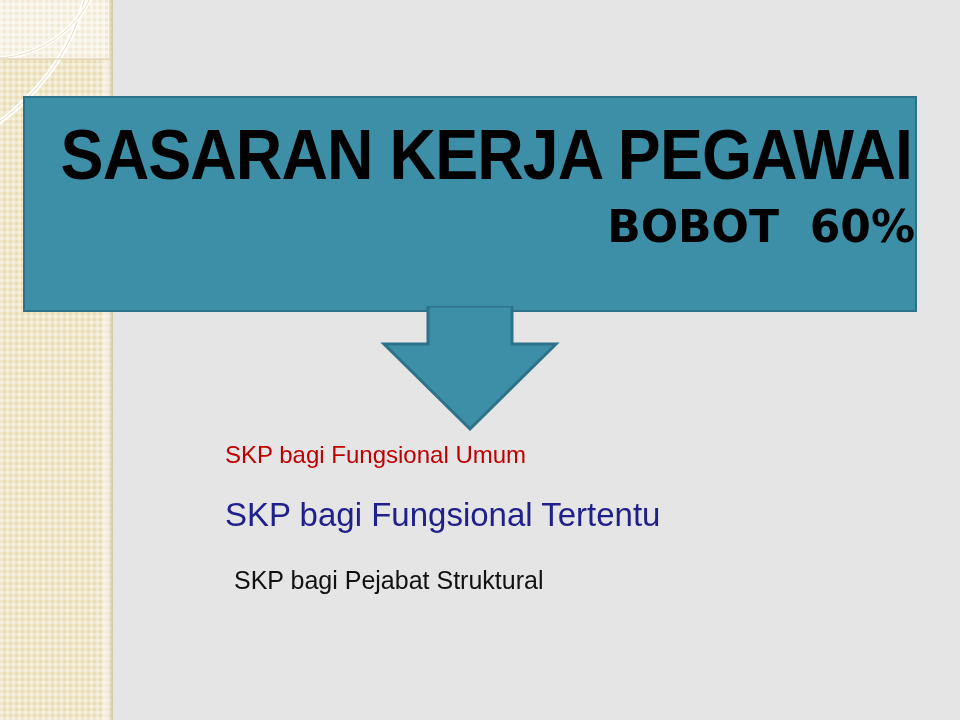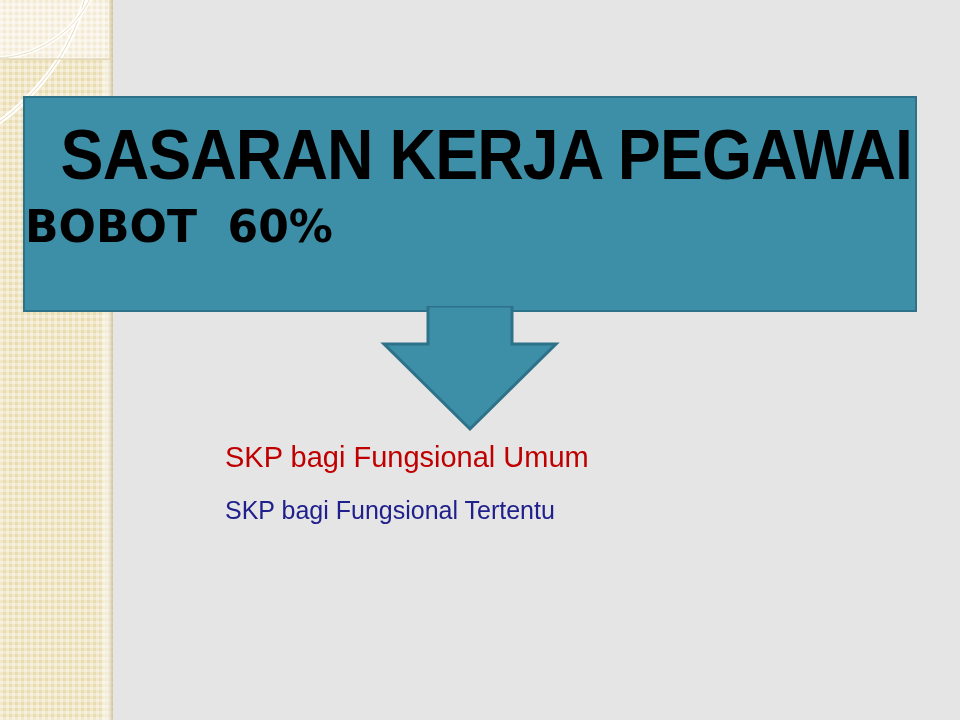--- a/index.html
+++ b/index.html
@@ -92,21 +92,21 @@
     letter-spacing: -1px;
     color: #000000;
     transform: scaleX(0.92);
     white-space: nowrap;
   }
   .title-sub {
     position: absolute;
     left: 0;
     right: 0;
     top: 104px;
-    text-align: left;
+    text-align: right;
     font-family: "DejaVu Sans", sans-serif;
     font-weight: bold;
     font-size: 44px;
     line-height: 50px;
     color: #000000;
     white-space: pre;
   }
 
   
   .arrow-wrap {
@@ -120,28 +120,28 @@
   
   .line {
     position: absolute;
     white-space: nowrap;
     font-family: "Liberation Sans", sans-serif;
     font-weight: normal;
   }
   .line-1 {
     left: 225px;
     top: 441px;
-    font-size: 29px;
+    font-size: 24px;
     color: #c00000;
     text-align: right;
   }
   .line-2 {
     left: 225px;
     top: 496px;
-    font-size: 25px;
+    font-size: 33px;
     color: #20208c;
   }
   .line-3 {
     left: 234px;
     top: 566px;
     font-size: 25px;
     color: #111111;
   }
 </style>
 </head>
@@ -167,14 +167,15 @@
   </div>
 
   <div class="arrow-wrap">
     <svg width="180" height="126" viewBox="0 0 180 126">
       <polygon points="48,0 132,0 132,38 176,38 90,123 4,38 48,38" fill="#3d8ea7" stroke="#2d7289" stroke-width="3" stroke-linejoin="miter"></polygon>
     </svg>
   </div>
 
   <div class="line line-1">SKP bagi Fungsional Umum</div>
   <div class="line line-2">SKP bagi Fungsional Tertentu</div>
+  <div class="line line-3">SKP bagi Pejabat Struktural</div>
 
 </div>
 
 </body></html>

